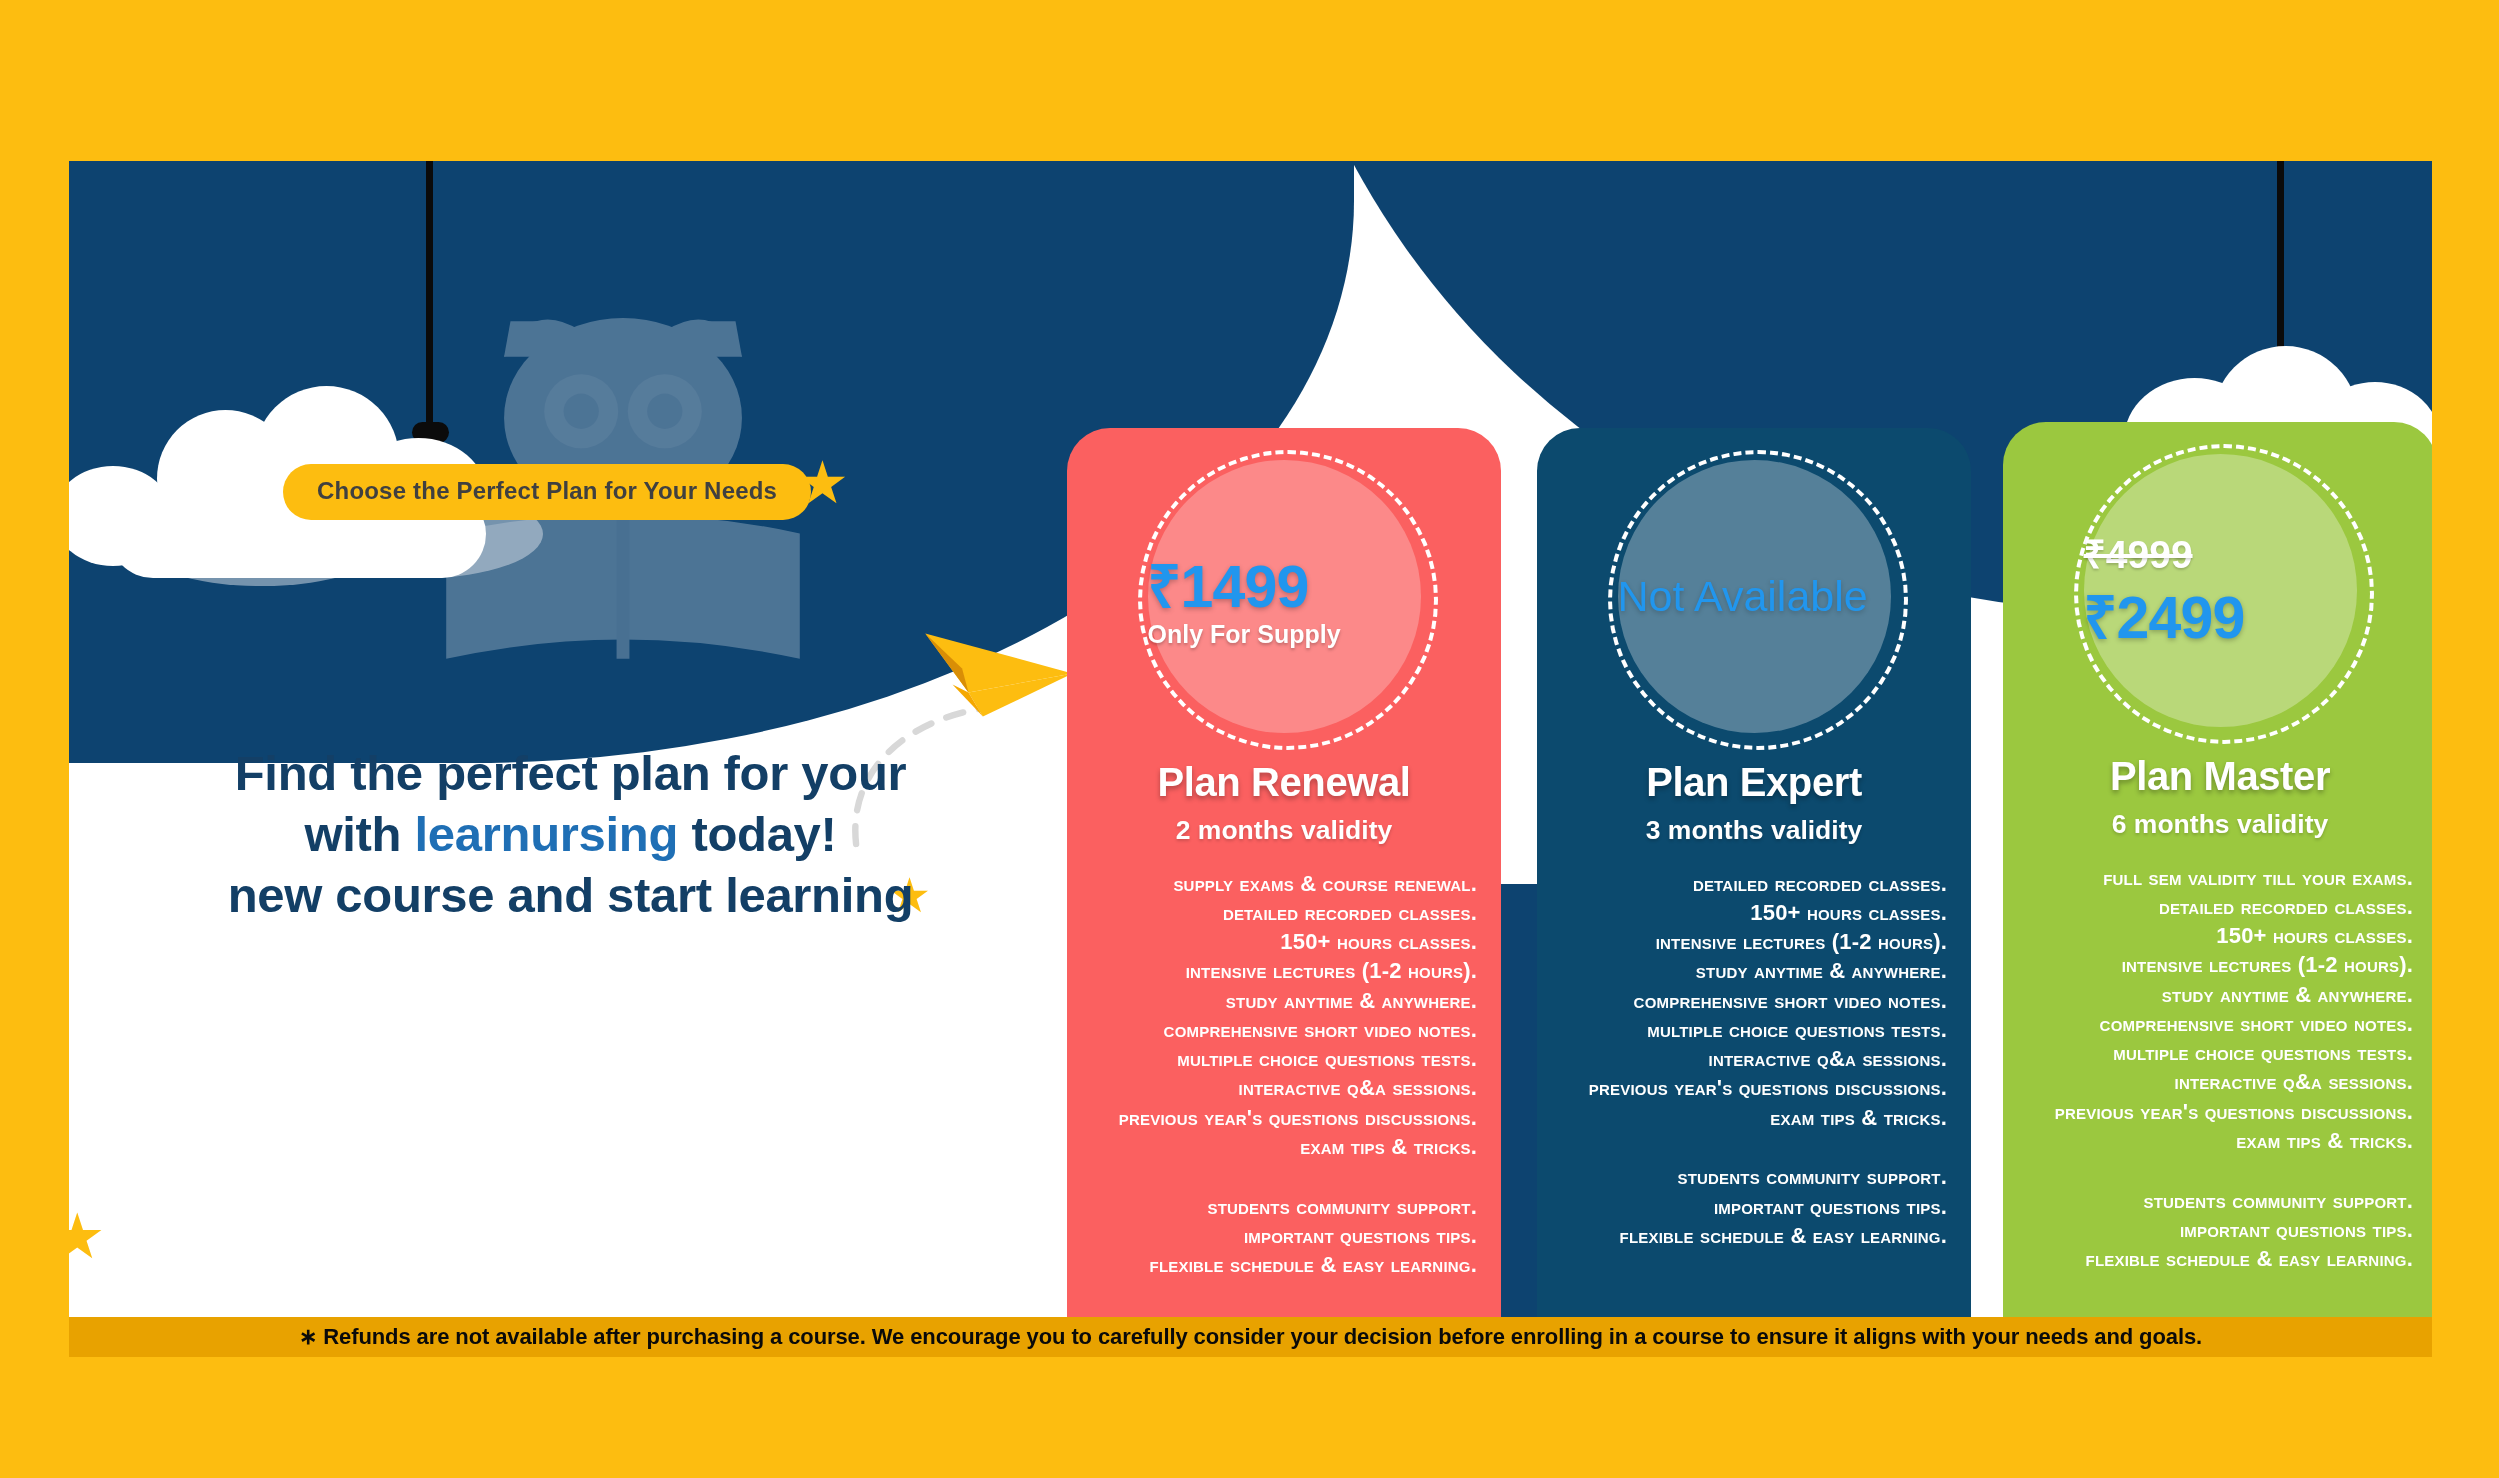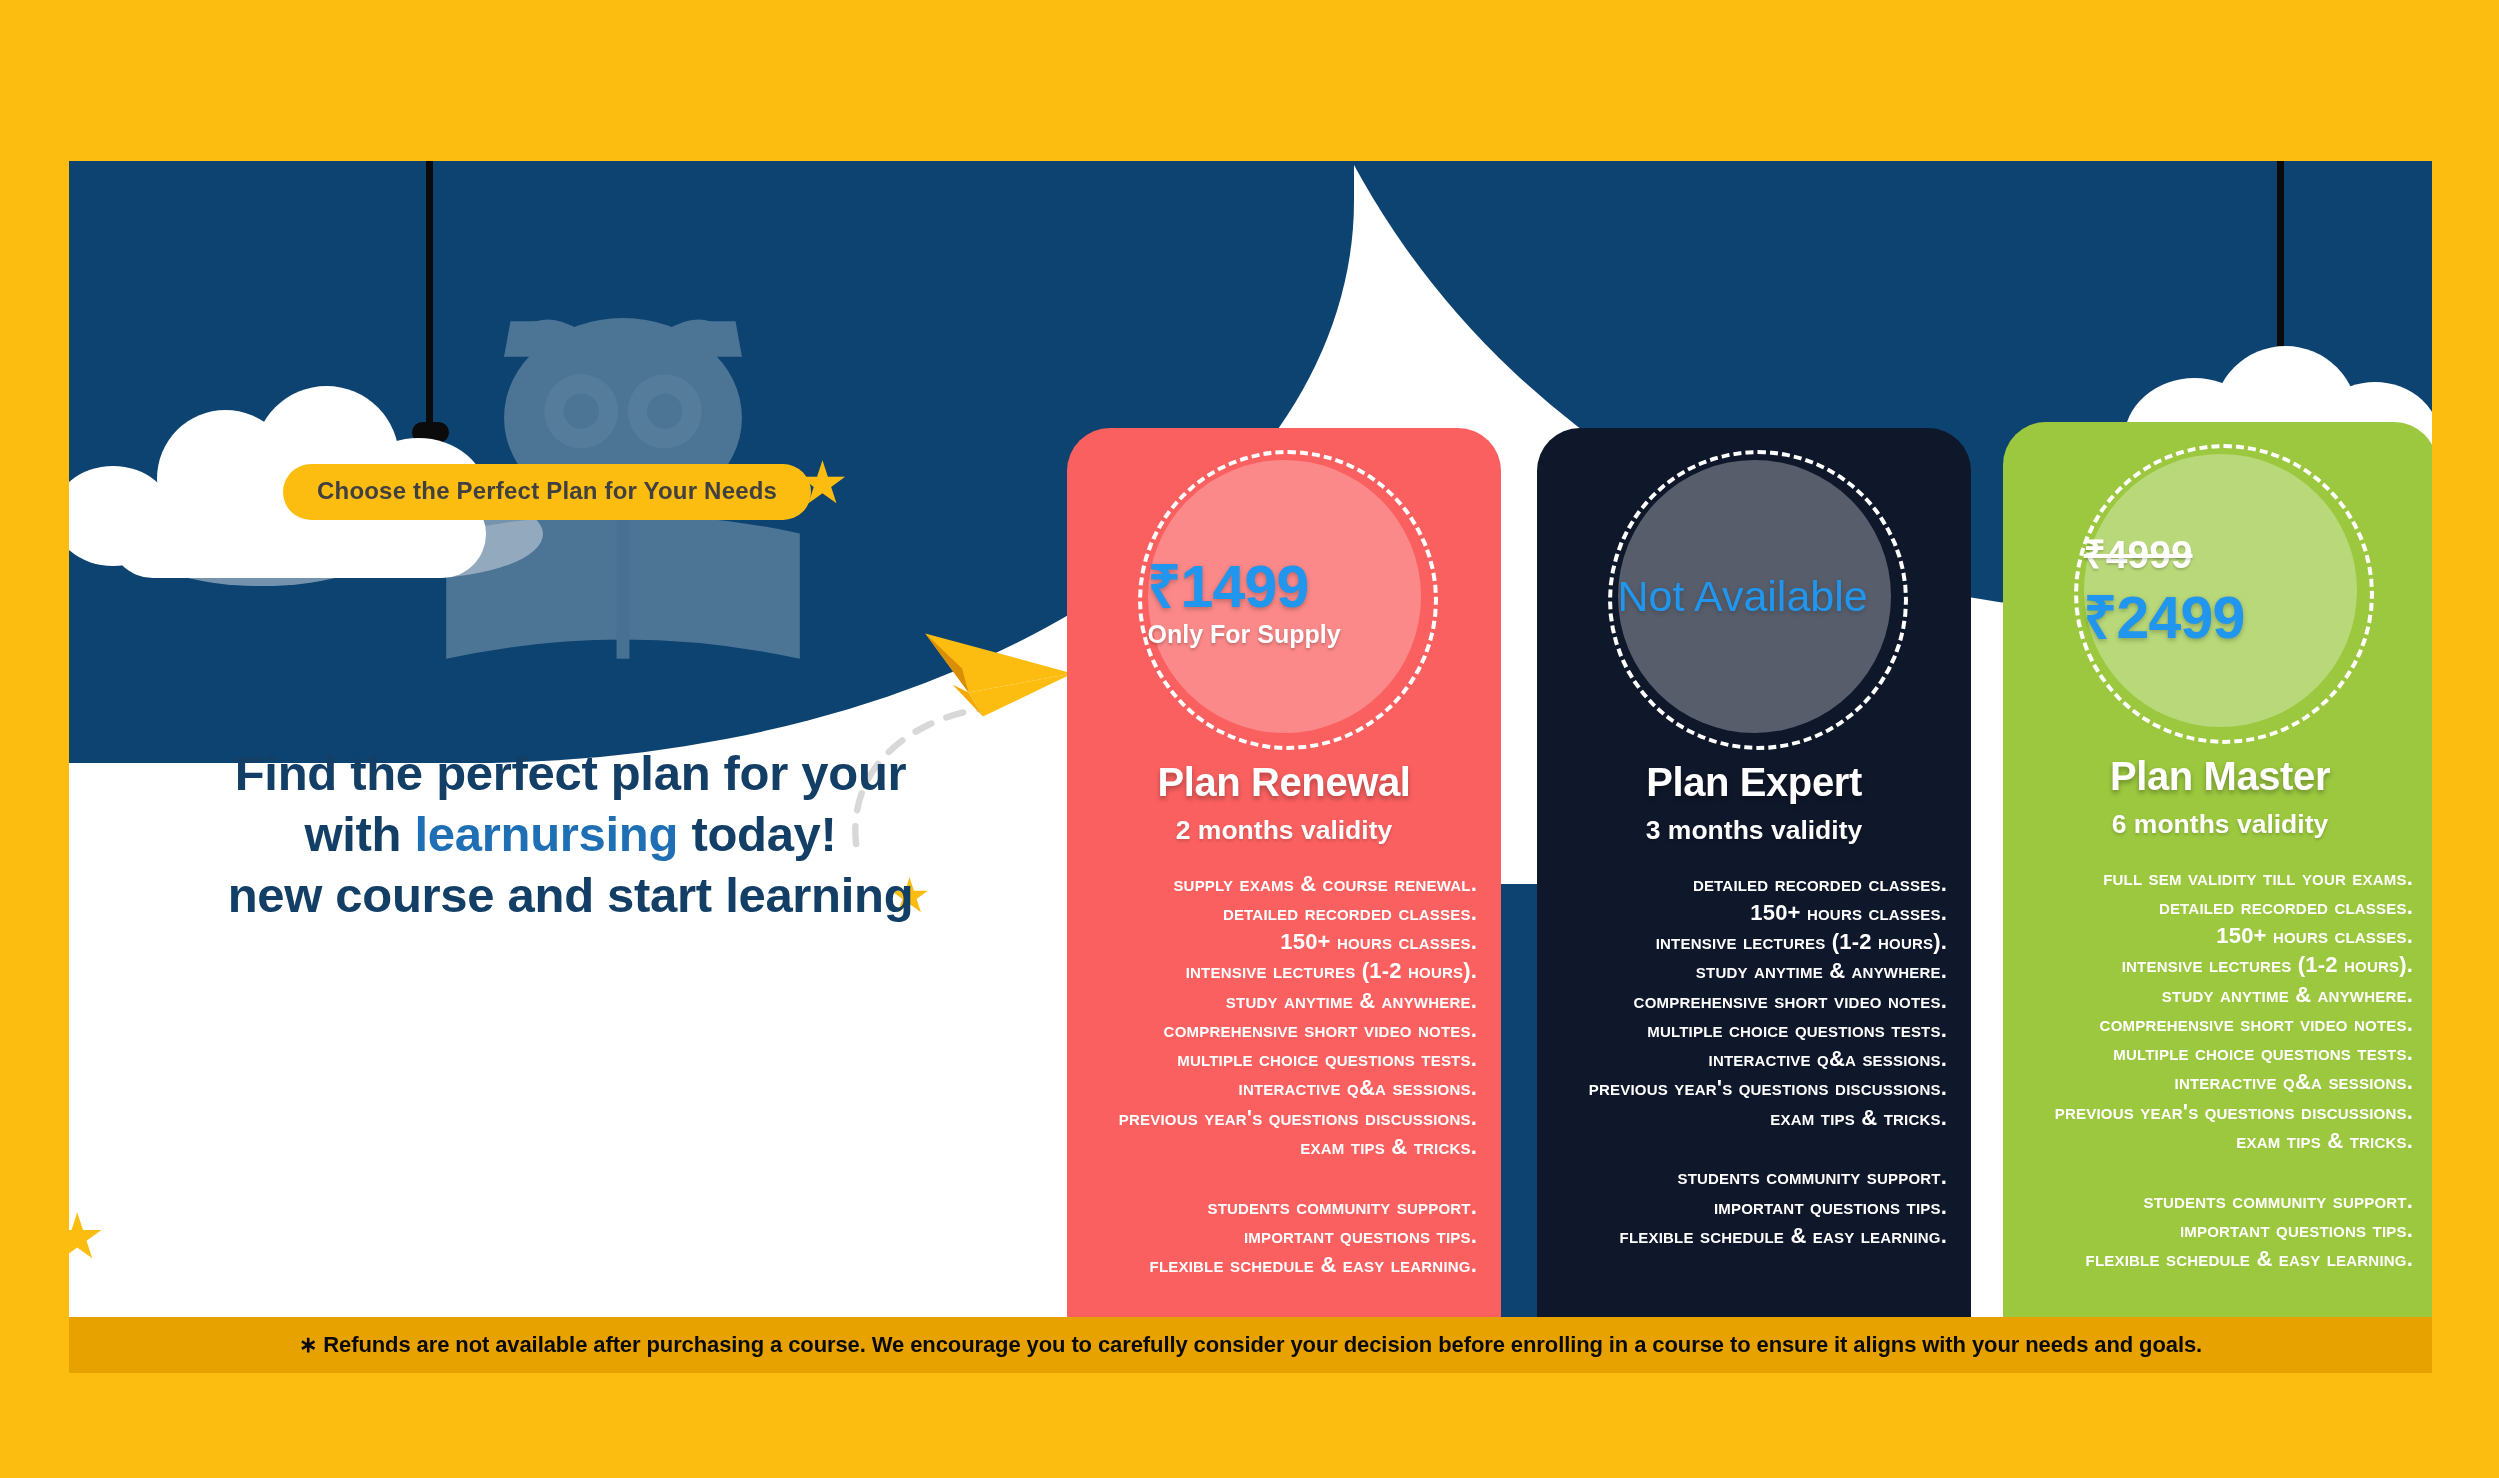--- a/index.html
+++ b/index.html
@@ -70,21 +70,21 @@
   .headline .hl{color:#1f6fb5;}
 
   
   .cards{position:absolute;left:0;top:0;width:100%;height:100%;}
   .card{
     position:absolute;top:267px;width:434px;height:969px;
     border-radius:43px;
     box-sizing:border-box;padding:0 24px;
   }
   .card.c1{left:998px;background:#FB6060;}
-  .card.c2{left:1468px;background:#0f172a;top:267px;height:969px;}
+  .card.c2{left:1468px;background:#0c4a6e;top:267px;height:969px;}
   .card.c3{left:1934px;background:#9BC83F;top:261px;height:969px;}
 
   .badge{
     position:relative;margin:32px auto 0;width:273px;height:273px;
     border-radius:50%;
     display:flex;flex-direction:column;align-items:flex-start;justify-content:center;
   }
   .badge .ring{
     position:absolute;left:-9.6px;top:-9.6px;width:292px;height:292px;
     border:4px dashed #ffffff;border-radius:50%;
@@ -127,21 +127,21 @@
     margin-top:23px;padding-left:19px;
     color:#ffffff;font-size:22px;font-weight:bold;
     font-variant:small-caps;text-transform:lowercase;
     line-height:1.33;letter-spacing:0.2px;text-align:right;
   }
   .feat div{white-space:normal;}
   .feat .gap{height:30.5px;}
 
   
   .footer{
-    position:absolute;left:69px;top:1317px;width:2363px;height:56px;
+    position:absolute;left:69px;top:1317px;width:2363px;height:40px;
     background:#E8A200;color:#0a0a0a;
     display:flex;align-items:center;justify-content:center;
     font-size:22px;font-weight:bold;letter-spacing:-0.1px;
   }
 </style>
 </head>
 <body>
 
 <div class="stage">
 

